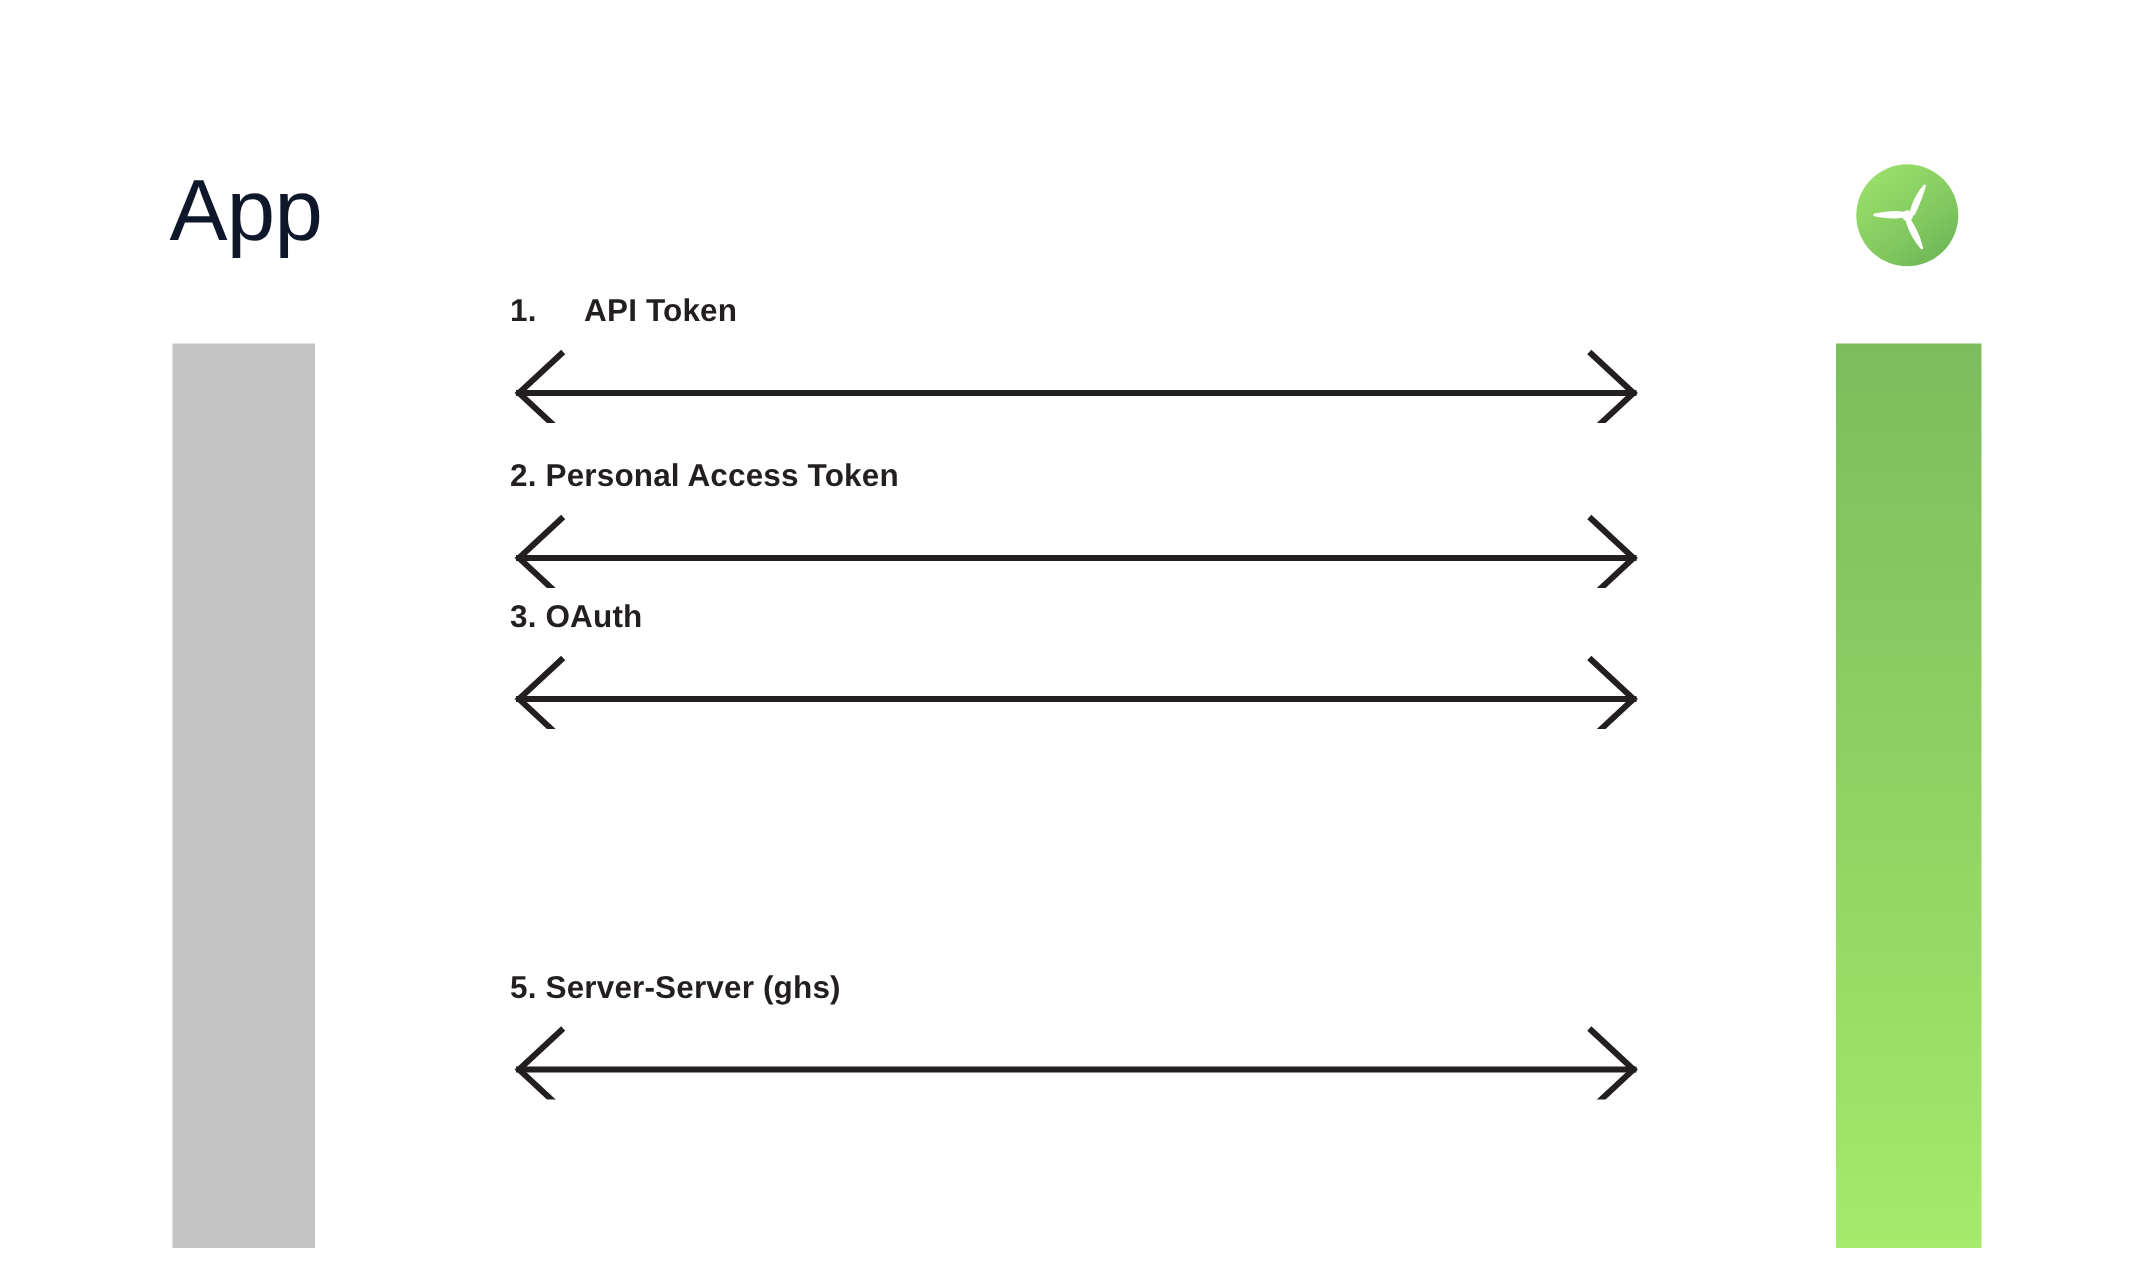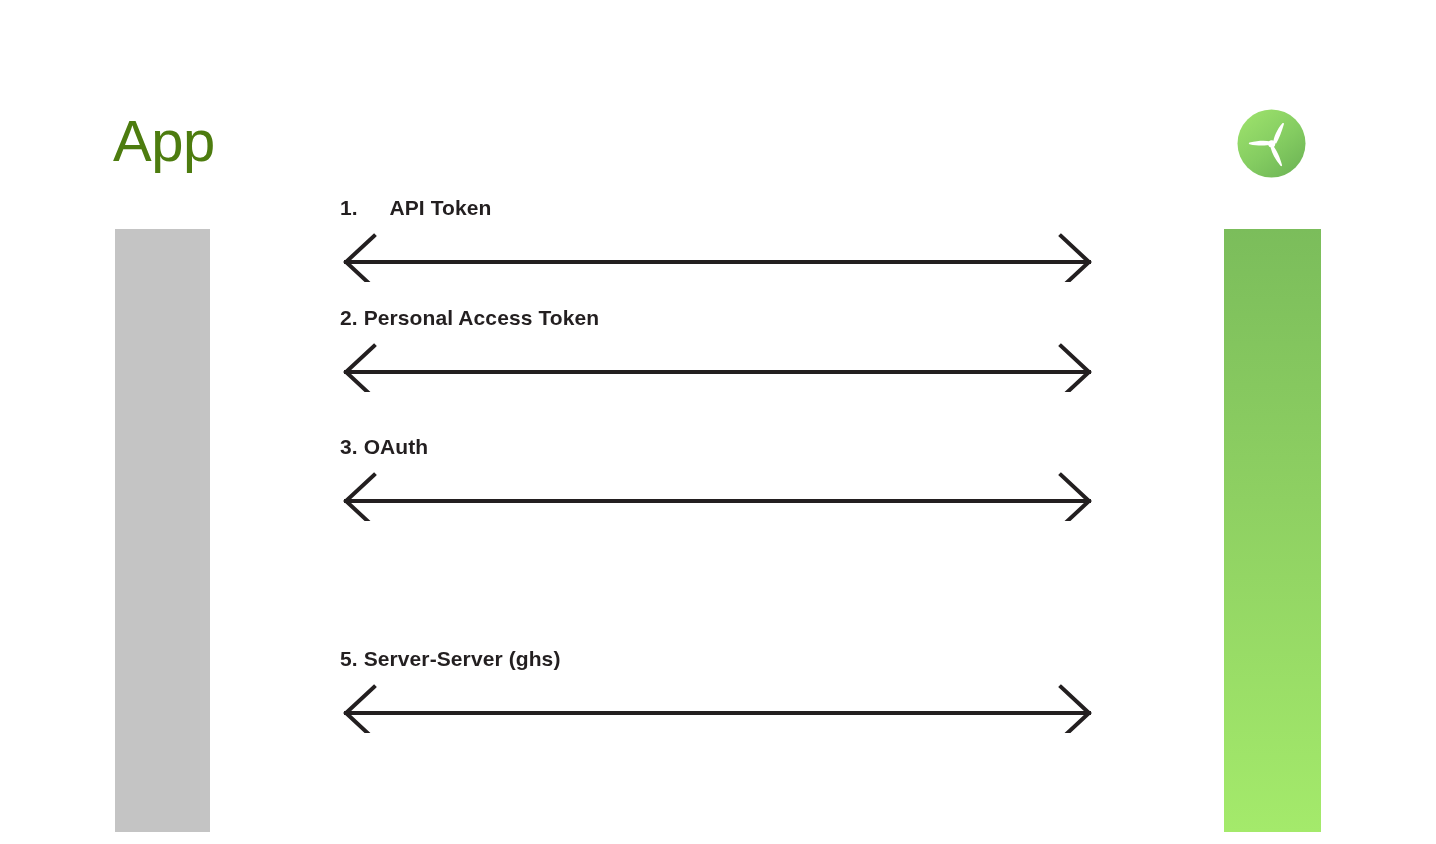--- a/index.html
+++ b/index.html
@@ -18,21 +18,21 @@
     overflow: hidden;
   }
 
   
   .actor-title {
     position: absolute;
     left: 113px;
     top: 112px;
     font-size: 58px;
     font-weight: 300;
-    color: #4d7c0f;
+    color: #0f172a;
     letter-spacing: -0.5px;
     line-height: 1;
     white-space: nowrap;
   }
   .lifeline-left {
     position: absolute;
     left: 115px;
     top: 229px;
     width: 95px;
     height: 603px;
@@ -142,21 +142,21 @@
       <svg viewBox="0 0 755 58" xmlns="http://www.w3.org/2000/svg">
         <g stroke="#231f20" stroke-width="4" fill="none" stroke-linecap="square">
           <line x1="6" y1="38" x2="749" y2="38"></line>
           <polyline points="34,12 6,38 34,64"></polyline>
           <polyline points="721,12 749,38 721,64"></polyline>
         </g>
       </svg>
     </div>
   </div>
 
-  <div class="message" style="top:435px">
+  <div class="message" style="top:400px">
     <div class="message-label">3. OAuth</div>
     <div class="message-arrow">
       <svg viewBox="0 0 755 58" xmlns="http://www.w3.org/2000/svg">
         <g stroke="#231f20" stroke-width="4" fill="none" stroke-linecap="square">
           <line x1="6" y1="38" x2="749" y2="38"></line>
           <polyline points="34,12 6,38 34,64"></polyline>
           <polyline points="721,12 749,38 721,64"></polyline>
         </g>
       </svg>
     </div>

